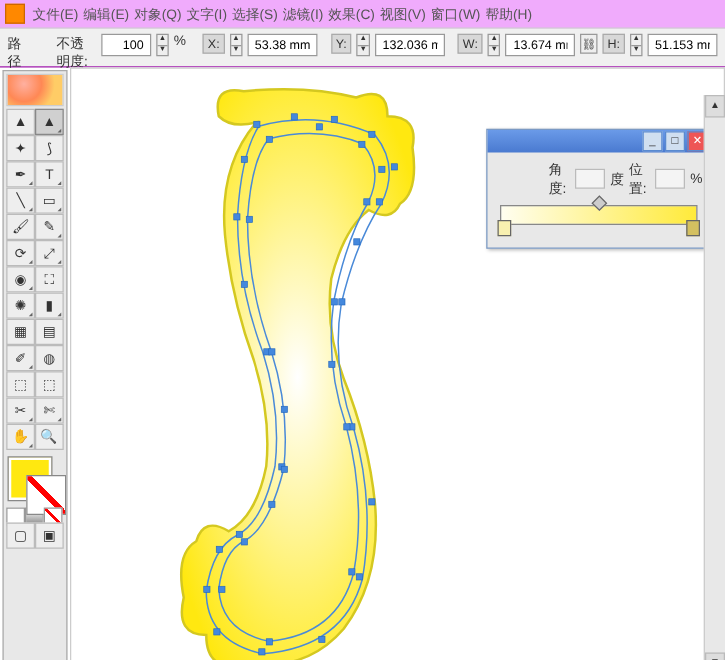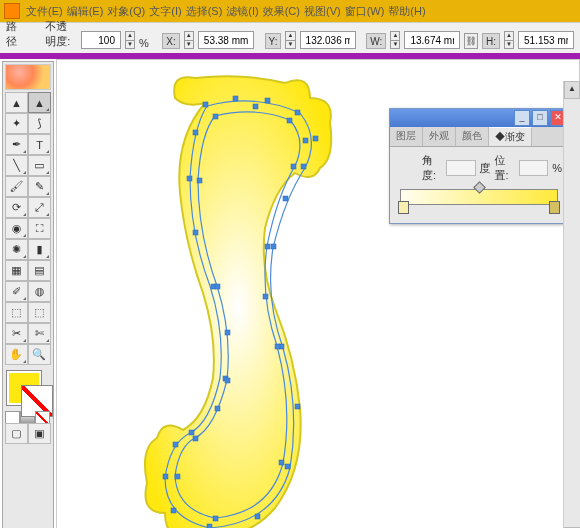--- a/index.html
+++ b/index.html
@@ -1,19 +1,19 @@
 <!DOCTYPE html>
 <html><head>
 <meta charset="utf-8">
 <style>
 body{margin:0;font-family:"Microsoft YaHei",Arial,sans-serif;font-size:11px;background:#fff;color:#333;overflow:hidden}
-.menubar{background:#eab308;border-bottom:1px solid #ccc;padding:2px 4px;display:flex;align-items:center;height:18px}
+.menubar{background:#f0abfc;border-bottom:1px solid #ccc;padding:2px 4px;display:flex;align-items:center;height:18px}
 .app-icon{width:14px;height:14px;background:#ff8800;border:1px solid #cc6600;margin-right:6px}
 .menubar span{margin-right:4px;color:#555}
-.optbar{background:#f0f0f0;border-bottom:6px solid #a21caf;padding:4px 6px;display:flex;align-items:flex-end;height:22px;gap:4px}
+.optbar{background:#f0f0f0;border-bottom:1px solid #a21caf;padding:4px 6px;display:flex;align-items:flex-start;height:22px;gap:4px}
 .optbar .label{color:#333}
 .fld{background:#fff;border:1px solid #999;padding:1px 3px;height:14px;display:inline-flex;align-items:center}
 .fld input{border:none;width:44px;font-size:10px;text-align:right;outline:none}
 .fld.sm input{width:28px}
 .step{width:12px;height:16px;display:flex;flex-direction:column;border:1px solid #999;background:#eee}
 .step div{flex:1;border-bottom:1px solid #999;font-size:6px;text-align:center;line-height:7px}
 .step div:last-child{border-bottom:none}
 .lock{width:14px;height:14px;border:1px solid #999;background:#eee;display:flex;align-items:center;justify-content:center;font-size:9px}
 .keylbl{background:#d8d8d8;border:1px solid #aaa;padding:0 3px;height:14px;display:inline-flex;align-items:center;font-size:10px}
 .main{display:flex;height:486px;position:relative}
@@ -247,28 +247,22 @@
           <rect class="pt" x="62" y="110" width="5" height="5"></rect>
 </g>
 </svg>
 
 <div class="gradient-panel">
 <div class="panel-title">
 <div class="tb">_</div>
 <div class="tb">□</div>
 <div class="tb close">✕</div>
 </div>
-<div class="tabs">
-<div class="tab">图层</div>
-<div class="tab">外观</div>
-<div class="tab">颜色</div>
-<div class="tab active">◆<span>渐变</span></div>
-</div>
 <div class="panel-body">
-<div class="prow" style="margin-left:26px">
+<div class="prow" style="margin-left:43px">
 <span>角度:</span>
 <div class="gfld"></div>
 <span>度</span>
 <span>位置:</span>
 <div class="gfld"></div>
 <span>%</span>
 </div>
 <div class="grad-bar">
 <div class="gdia"></div>
 <div class="gstop l"></div>

